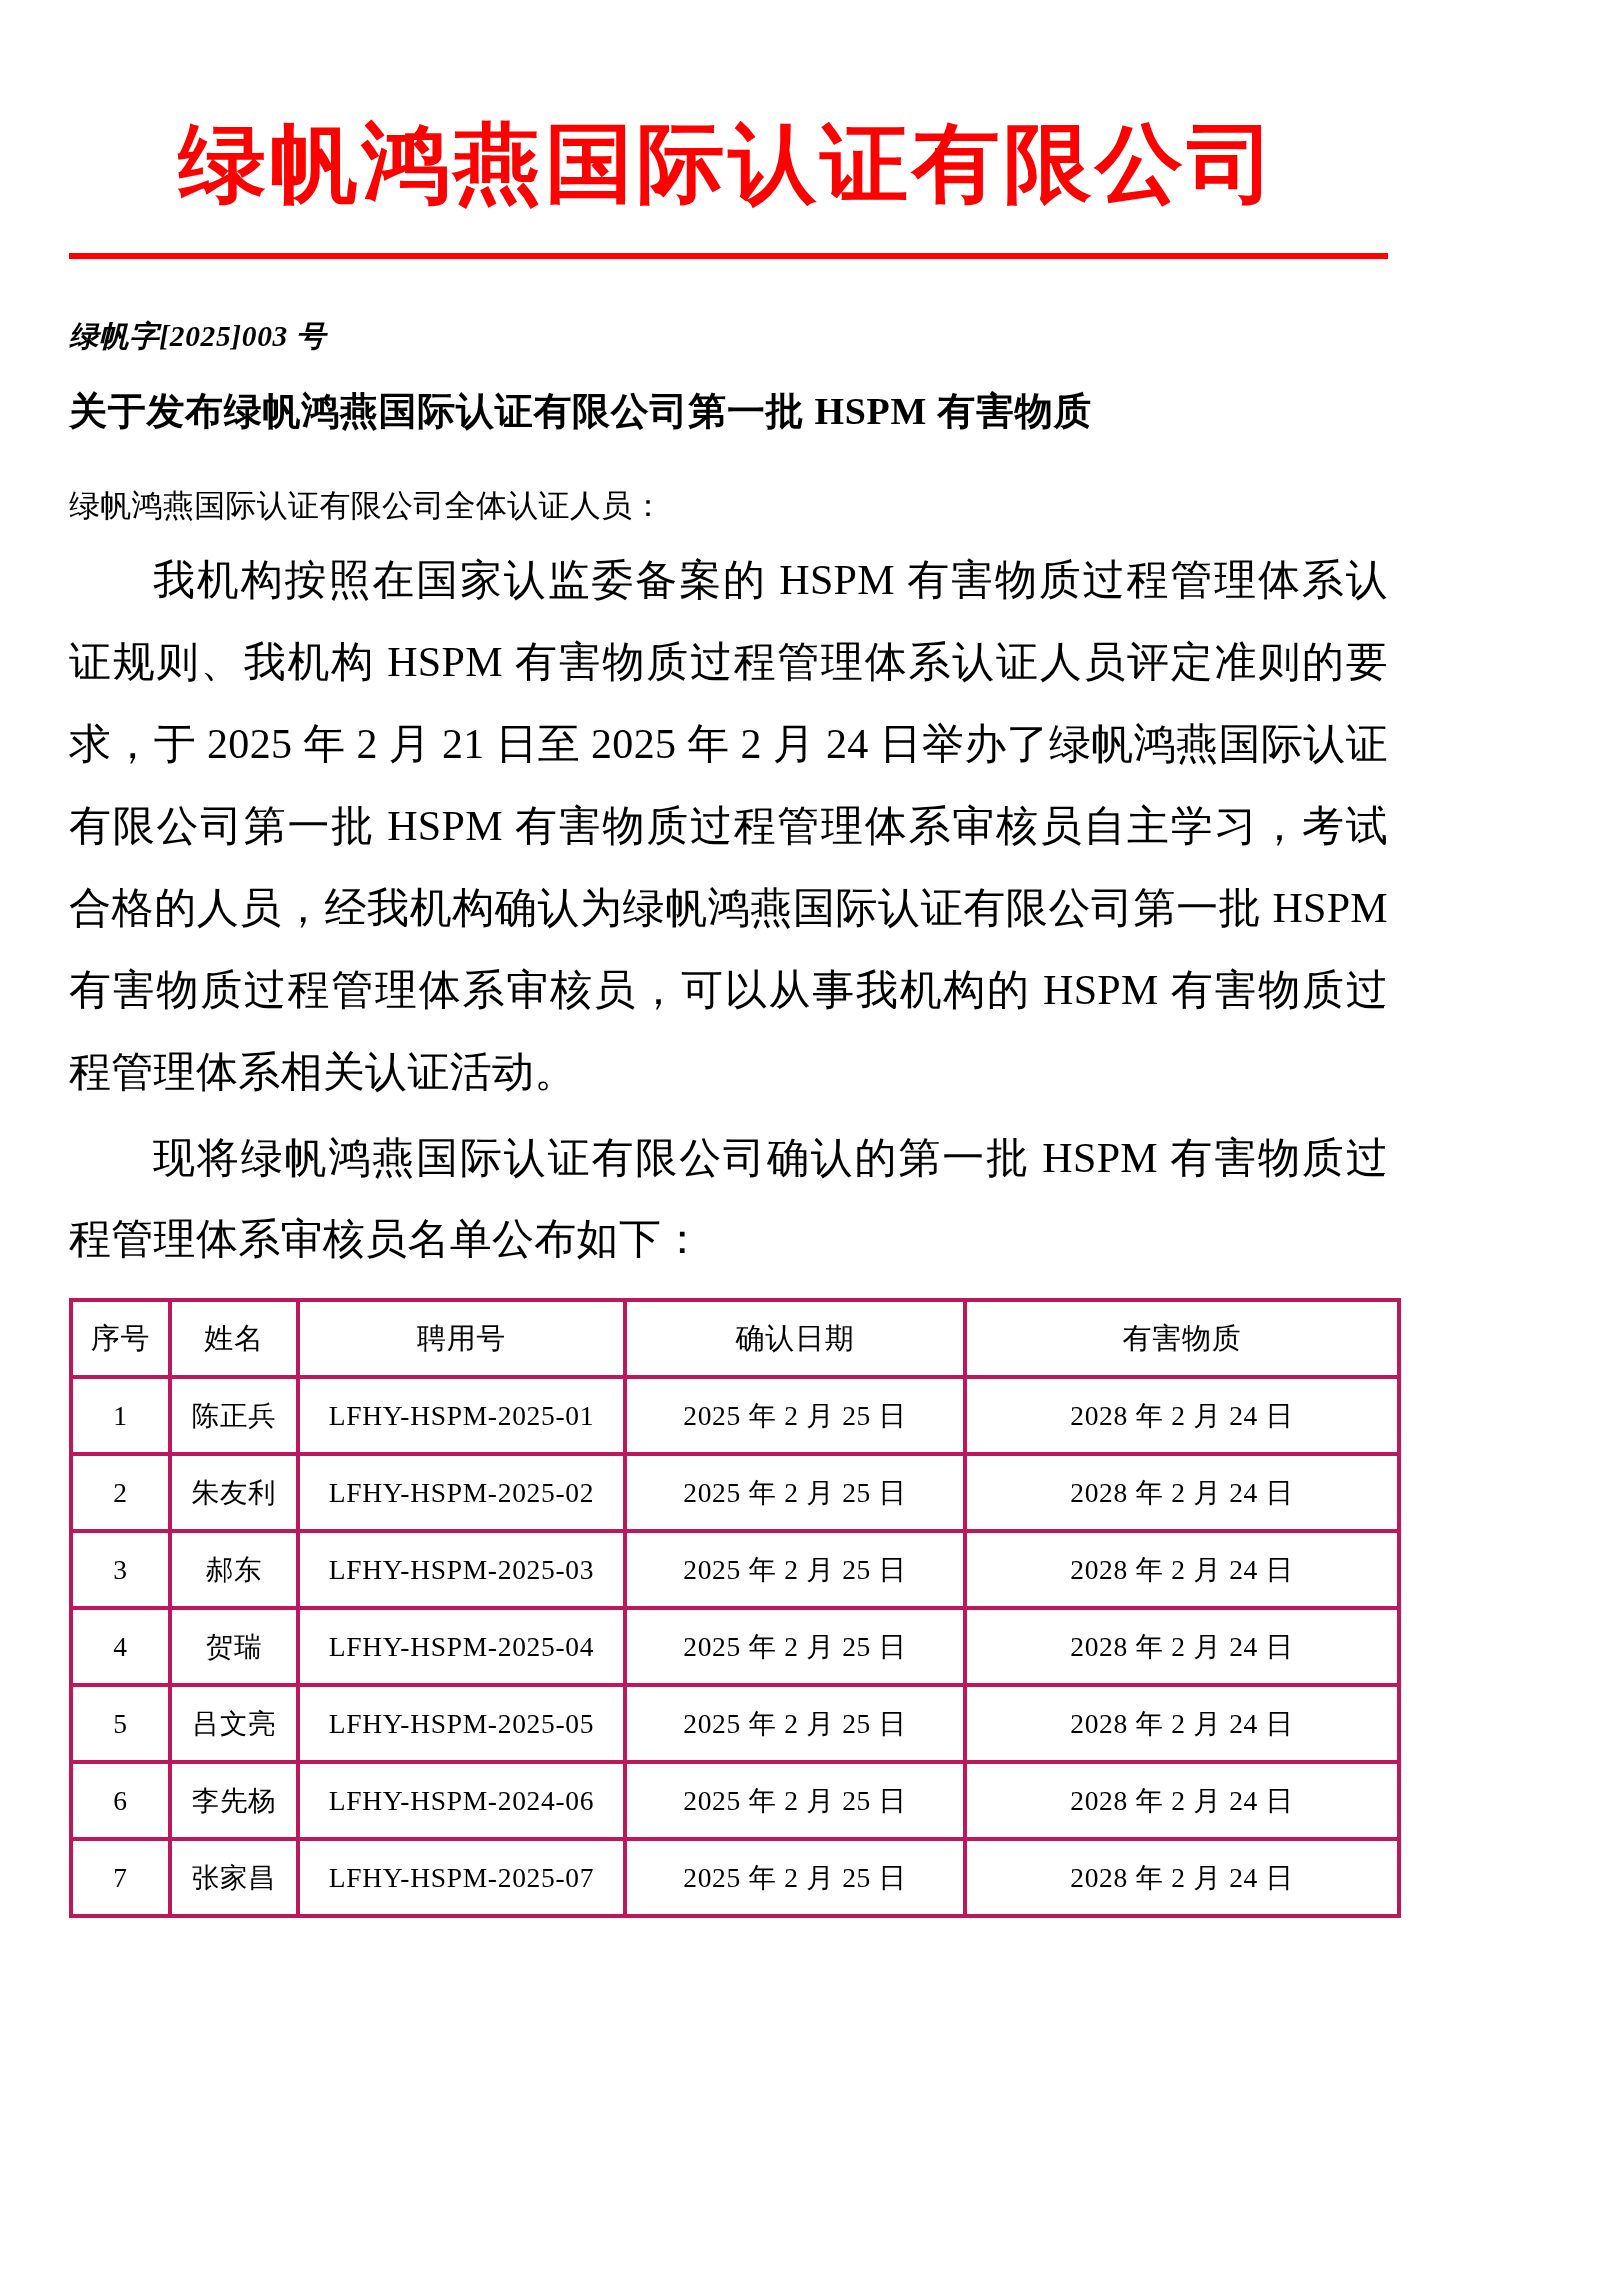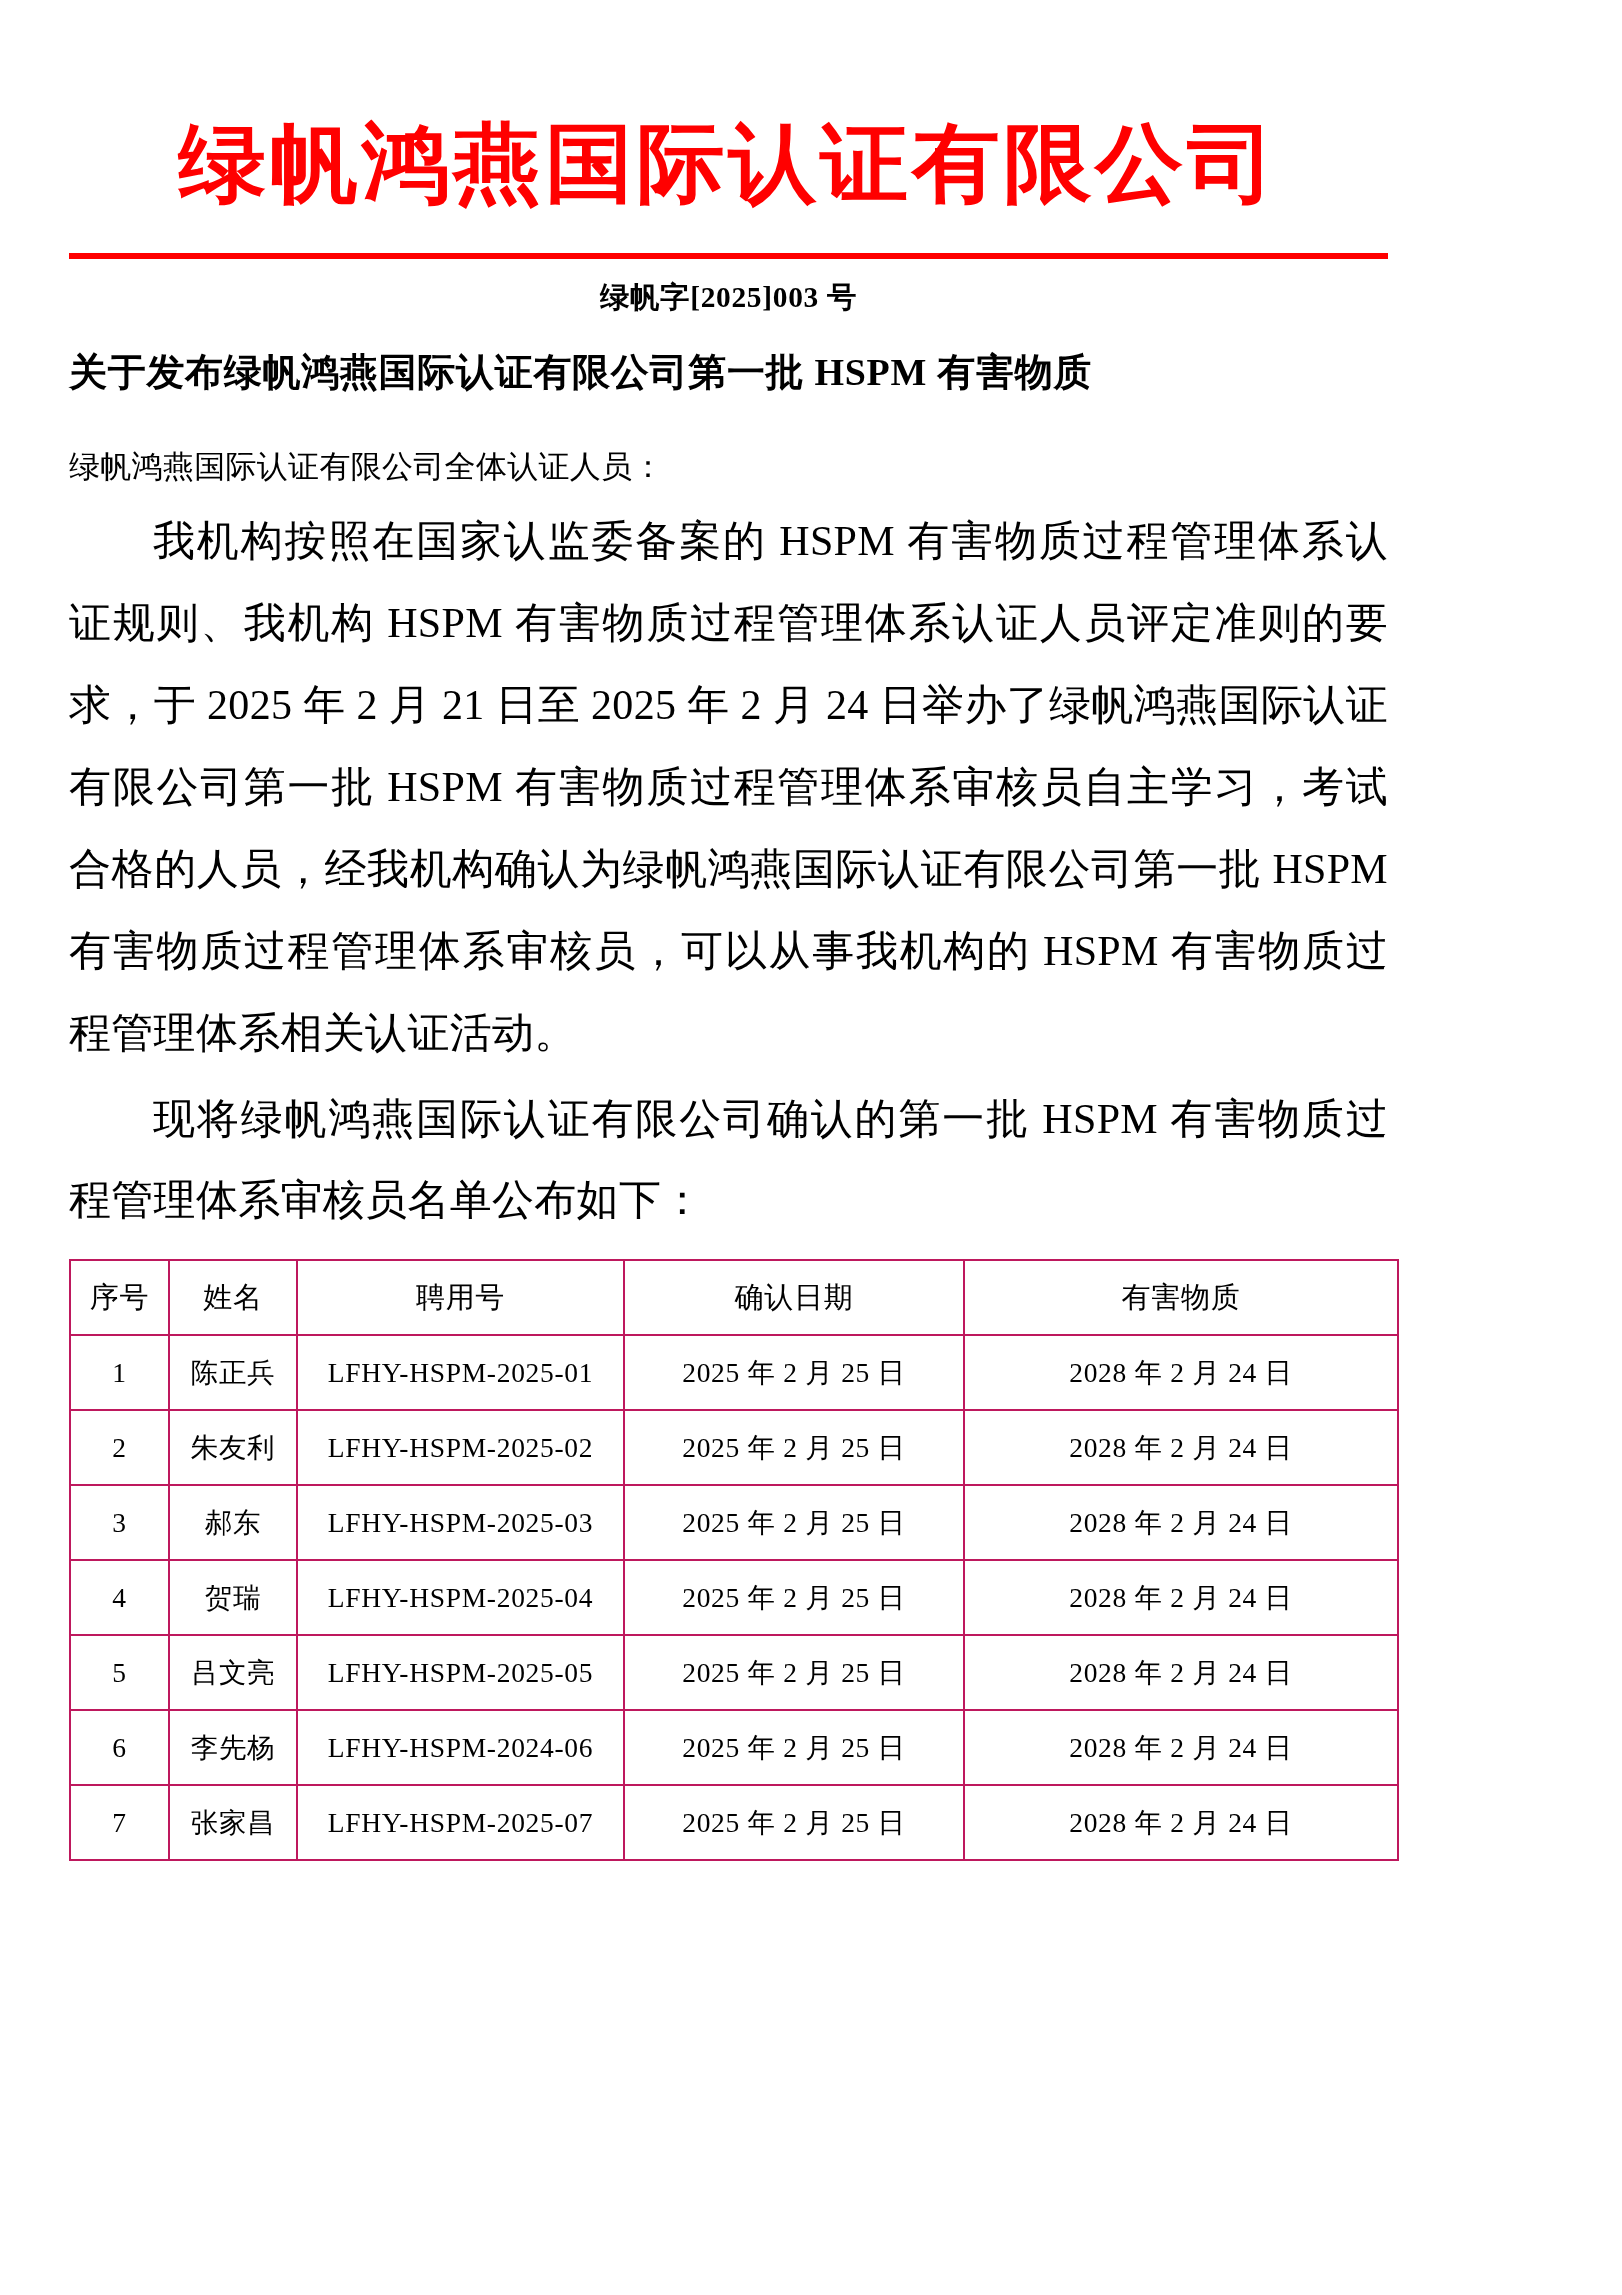--- a/index.html
+++ b/index.html
@@ -42,25 +42,25 @@
   }
   .letterhead-rule {
     margin-top: 38px;
     height: 5.9px;
     background: #ff0000;
     width: 100%;
   }
 
   
   .doc-number {
-    text-align: center;
     font-size: 29.4px;
     font-weight: bold;
-    margin-top: 19px;
+    margin-top: 58px;
     letter-spacing: 0.7px;
+    font-style: italic;
   }
 
   
   .doc-title {
     text-align: left;
     font-size: 38px;
     font-weight: bold;
     line-height: 1.52;
     margin-top: 26px;
     letter-spacing: 0.7px;
@@ -89,21 +89,21 @@
   .roster-wrap {
     margin-top: 17px;
   }
   table.roster {
     border-collapse: collapse;
     width: 1330px;
     table-layout: fixed;
     font-size: 27.5px;
   }
   table.roster td, table.roster th {
-    border: 2px solid #be185d;
+    border: 4px solid #be185d;
     text-align: center;
     vertical-align: middle;
     height: 73px;
     font-weight: normal;
     padding: 0 2.6px;
     letter-spacing: 0.7px;
     white-space: nowrap;
   }
   table.roster th { font-size: 29px; }
   col.c-idx   { width: 99px; }

